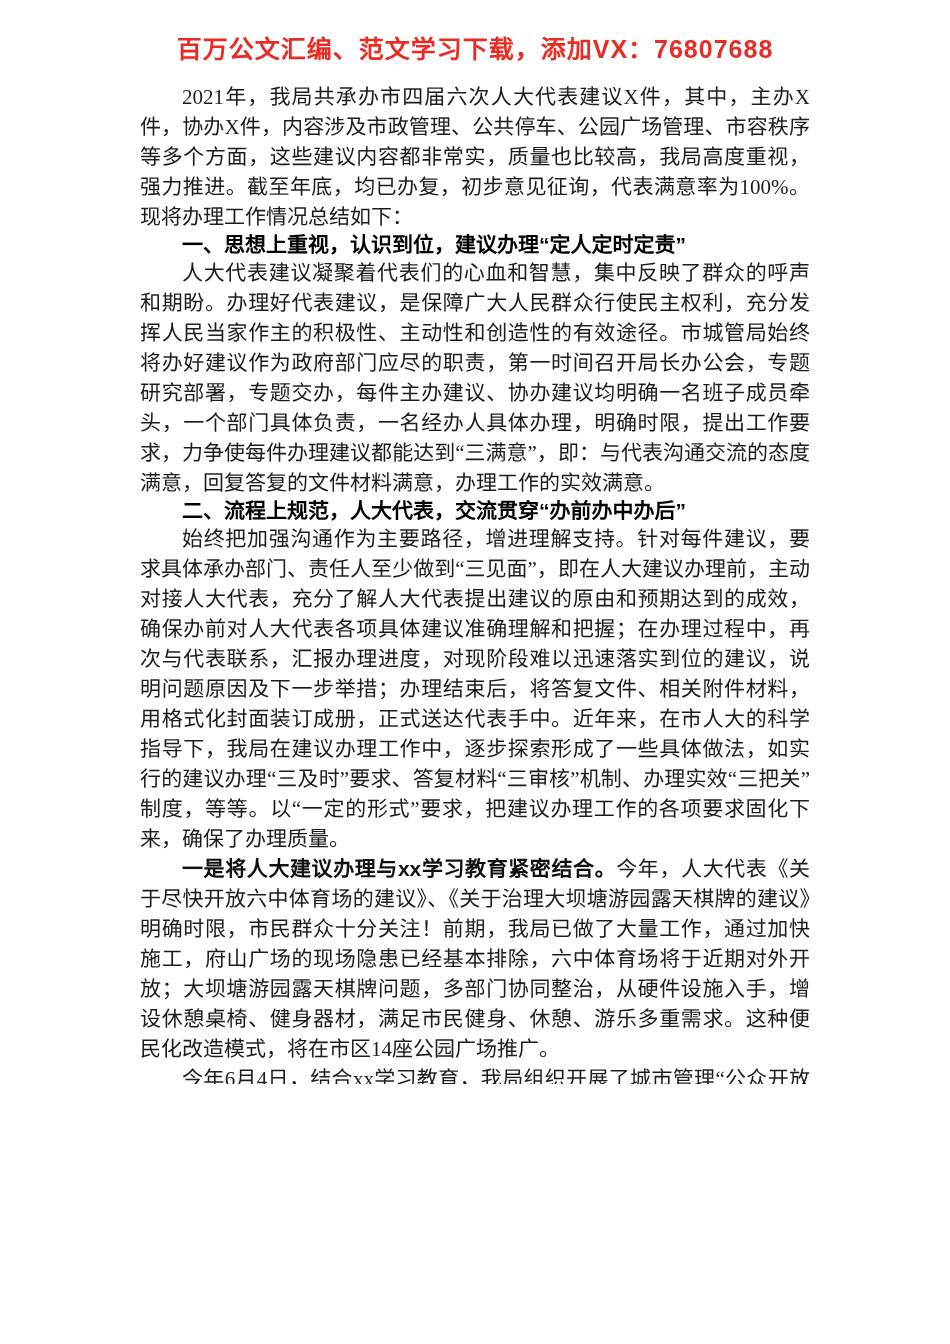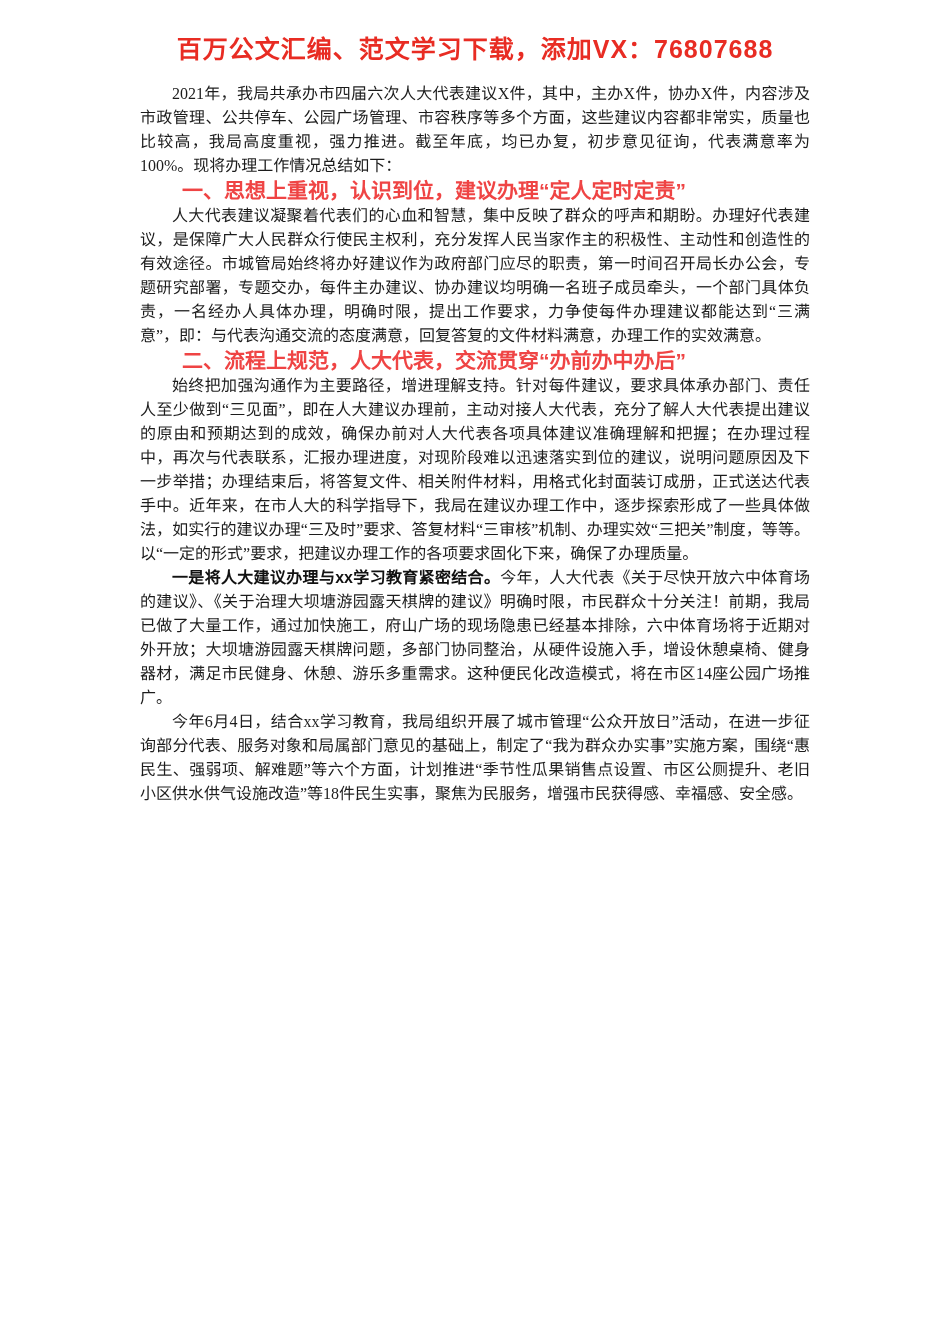--- a/index.html
+++ b/index.html
@@ -19,32 +19,32 @@
     font-weight: 700;
     font-size: 25px;
     line-height: 30px;
     text-align: center;
     color: #e82c23;
     letter-spacing: 1px;
     margin-bottom: 18px;
     white-space: nowrap;
   }
   .para {
-    font-size: 16px;
-    line-height: 24px;
+    font-size: 21px;
+    line-height: 30px;
     text-align: justify;
     text-indent: 2em;
   }
   .heading {
     font-family: "Liberation Sans", "DejaVu Sans", sans-serif;
     font-weight: 700;
     font-size: 21px;
     line-height: 26px;
     text-indent: 2em;
-    color: #ef4444;
+    color: #000000;
   }
   .lead-bold {
     font-family: "Liberation Sans", "DejaVu Sans", sans-serif;
     font-weight: 700;
     color: #111111;
   }
   .page-number {
     position: absolute;
     left: 356px;
     top: 1246px;

